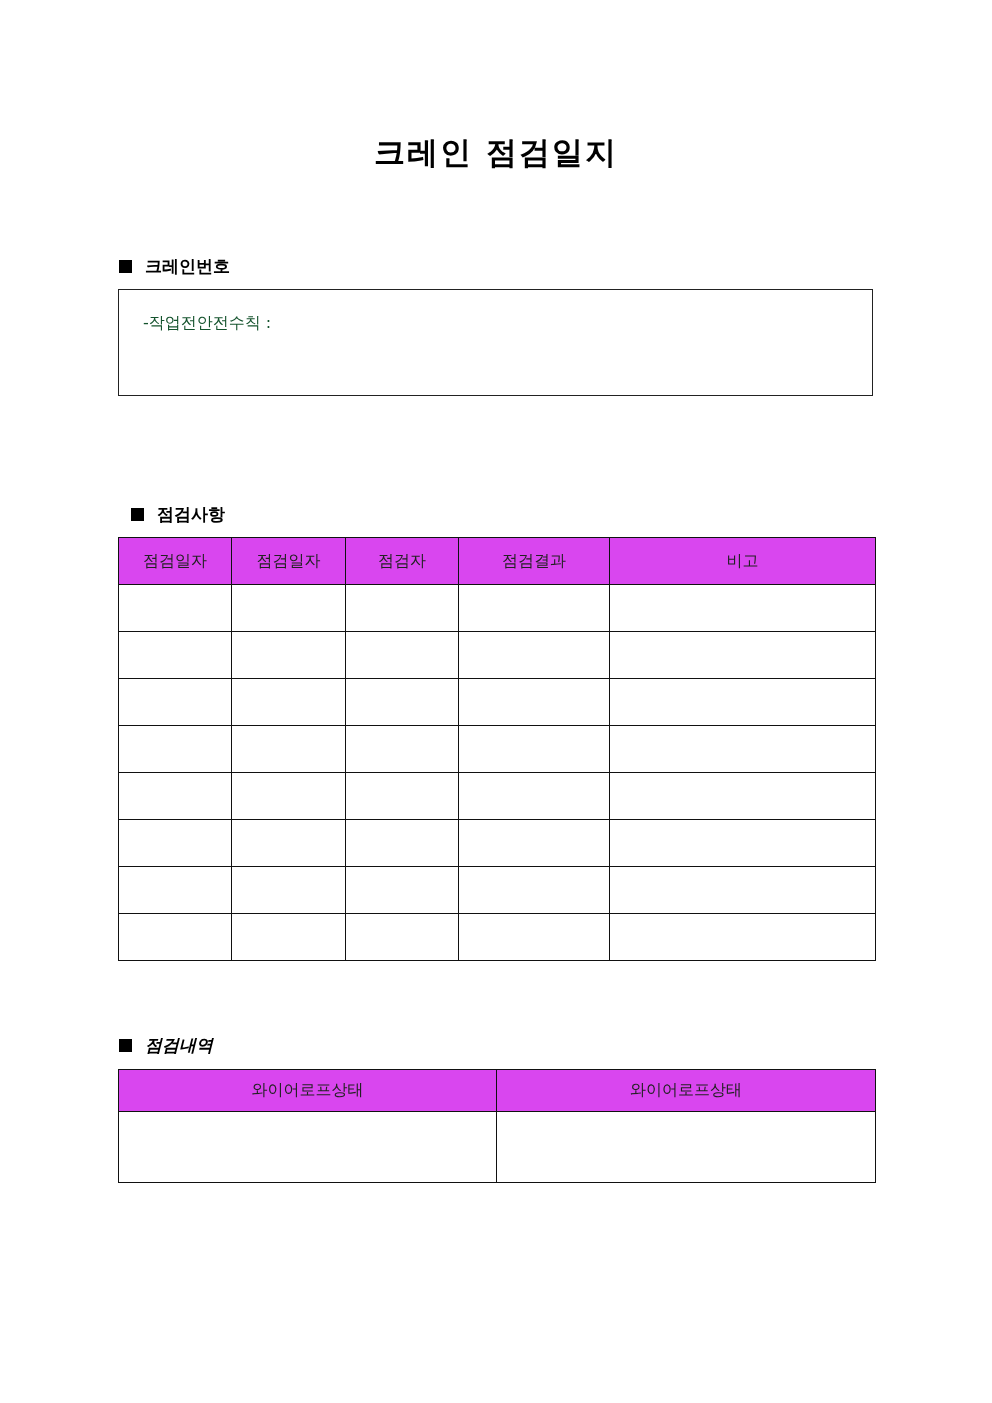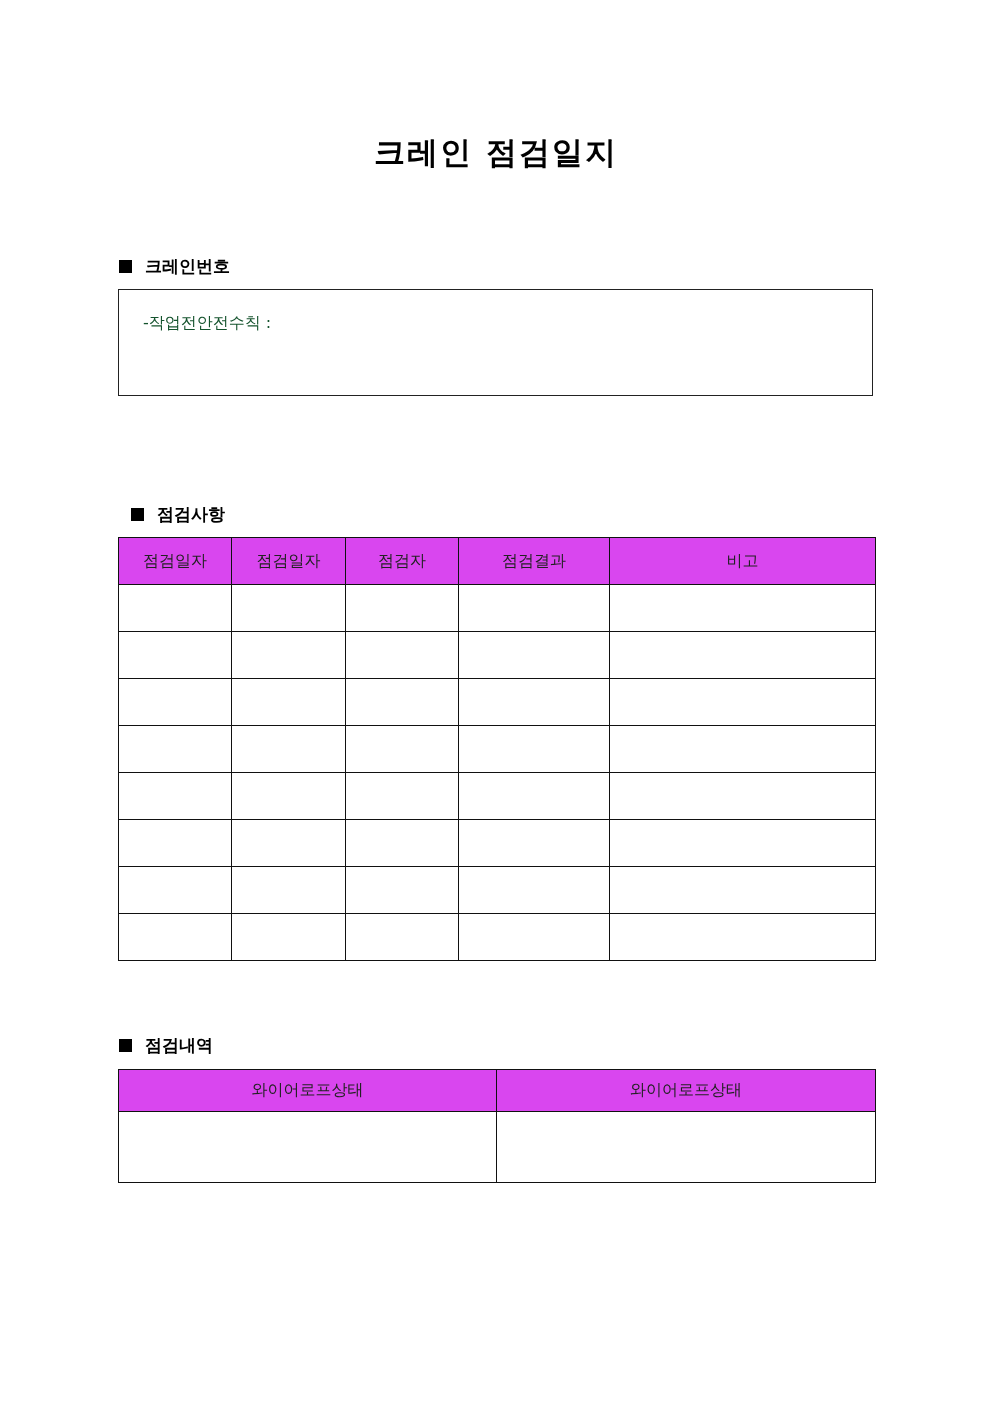--- a/index.html
+++ b/index.html
@@ -128,21 +128,21 @@
     <tr>
       <td></td>
       <td></td>
       <td></td>
       <td></td>
       <td></td>
     </tr>
   </tbody>
 </table>
 
-<div class="section-heading" style="top:1034px;">
+<div class="section-heading" style="top:1034px;font-style:italic;">
   <span class="sq"></span>
   <span>점검내역</span>
 </div>
 <table class="grid" id="detail-table">
   <colgroup>
     <col style="width:378px">
       <col style="width:379px">
   </colgroup>
   <thead>
     <tr>

